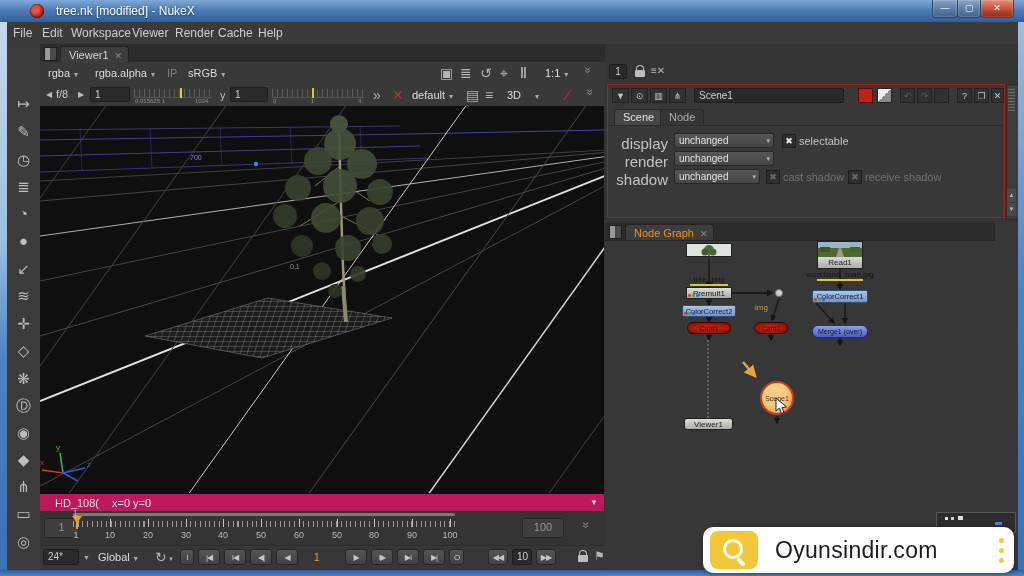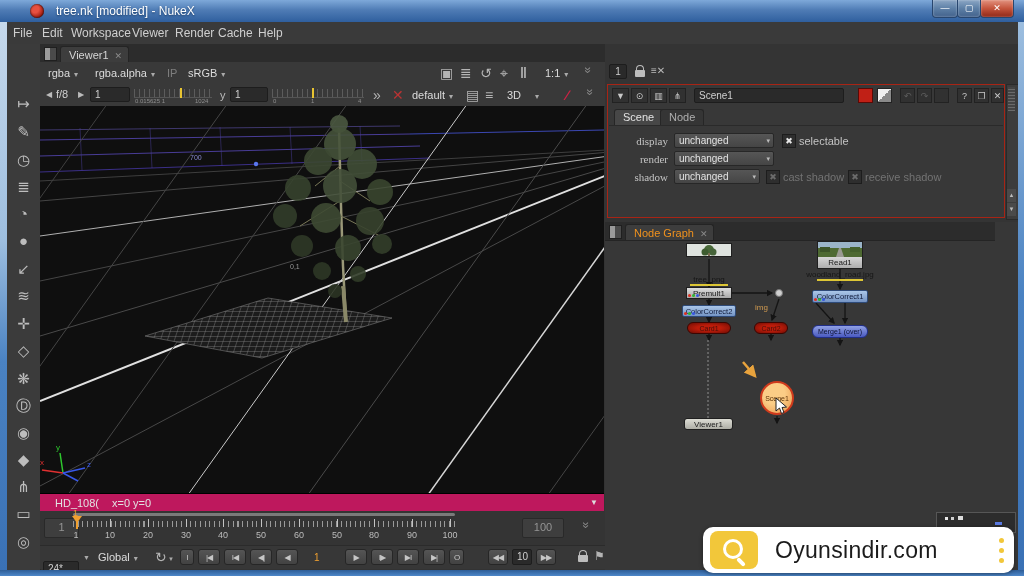--- a/index.html
+++ b/index.html
@@ -68,21 +68,21 @@
   .lock:before{content:"";position:absolute;top:-5px;left:1px;width:6px;height:5px;
     border:1.5px solid #bdbdbd;border-bottom:none;border-radius:4px 4px 0 0;}
   
   .propspanel{left:605px;top:44px;width:413px;height:178px;background:#343434;}
   .nodepanel{position:absolute;left:2px;top:40px;width:398px;height:134px;background:#383838;
     border:1px solid #a82415;box-sizing:border-box;}
   .hbtn{position:absolute;top:3px;height:15px;background:#313131;border:1px solid #222;
     color:#c9c9c9;font-size:9px;text-align:center;line-height:14px;box-sizing:border-box;}
   .ptab{position:absolute;top:0;height:16px;font-size:11px;padding:1px 8px 0;box-sizing:border-box;
     border:1px solid #262626;border-bottom:none;border-radius:3px 3px 0 0;}
-  .prow-lbl{position:absolute;font-size:11px;color:#c3c3c3;text-align:right;width:52px;font-family:Liberation Serif, serif;}
+  .prow-lbl{position:absolute;font-size:15px;color:#c3c3c3;text-align:right;width:52px;}
   .pdd{position:absolute;height:15px;background:linear-gradient(180deg,#565656,#454545);
     border:1px solid #272727;border-radius:2px;color:#e3e3e3;font-size:10px;
     padding:1px 4px;box-sizing:border-box;}
   .pdd .car{position:absolute;right:3px;top:3px;font-size:7px;color:#bbb;}
   .chk{position:absolute;width:12px;height:12px;background:#2e2e2e;border:1px solid #1d1d1d;
     color:#e8e8e8;font-size:9px;text-align:center;line-height:12px;}
   .chk.dis{color:#6b6b6b;}
   .chklbl{position:absolute;font-size:11px;color:#c3c3c3;}
   .chklbl.dis{color:#737373;}
   
@@ -319,21 +319,21 @@
     <div>
       <span class="abs" style="left:33px;top:-3px;color:#f0a030;font-size:9px;">1</span>
       <div class="abs" style="left:32px;top:5px;width:0;height:0;border:5px solid transparent;border-top:7px solid #f0a030;"></div>
       <div class="abs" style="left:36px;top:8px;width:2px;height:10px;background:#f0a030;"></div>
     </div>
     <div class="rangebox" style="left:482px;top:7px;width:40px;">100</div>
     <span class="abs ico" style="left:543px;top:8px;transform:rotate(90deg);font-size:12px;color:#8a8a8a;">»</span>
   </div>
 
   <div class="abs transport">
-    <div class="field" style="left:3px;top:3px;width:36px;height:16px;margin-top:12px;">24*</div>
+    <div class="field" style="left:3px;top:3px;width:36px;height:16px;">24*</div>
     <span class="abs" style="left:43px;top:8px;font-size:7px;color:#aaa;">▼</span>
     <div class="dd" style="left:58px;top:5px;"><span>Global</span><span class="car">▾</span></div>
     <span class="abs ico" style="left:115px;top:4px;">↻</span>
     <span class="abs" style="left:128px;top:10px;font-size:6px;color:#aaa;">▼</span>
     <div class="tbtn" style="left:140px;width:14px;">I</div>
     <div class="tbtn" style="left:158px;width:22px;">|◀</div>
     <div class="tbtn" style="left:184px;width:22px;">I◀</div>
     <div class="tbtn" style="left:210px;width:22px;">◀|</div>
     <div class="tbtn" style="left:236px;width:22px;">◀</div>
     <span class="abs" style="left:274px;top:6px;font-size:10px;color:#f0a030;">1</span>

